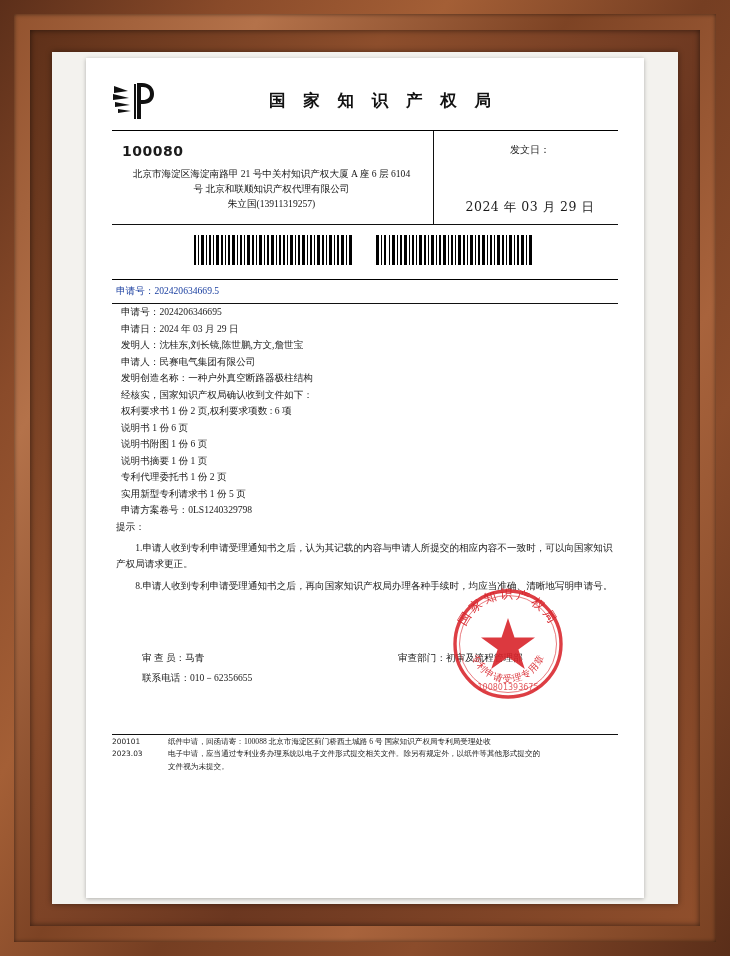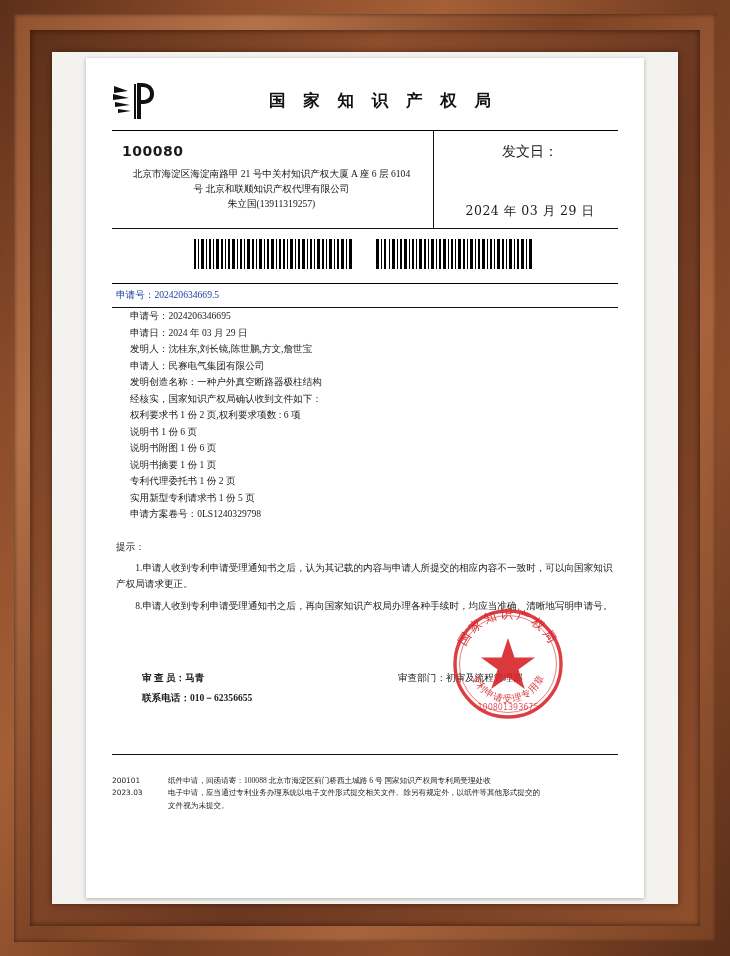--- a/index.html
+++ b/index.html
@@ -112,21 +112,21 @@
     line-height: 1.55;
     color: #151515;
   }
   .addr-right {
     flex: 0 0 168px;
     padding: 10px 4px 8px 12px;
     position: relative;
   }
   .issue-label {
     text-align: center;
-    font-size: 14px;
+    font-size: 10px;
     margin-top: 2px;
   }
   .issue-date {
     text-align: center;
     font-family: "DejaVu Serif", serif;
     font-size: 12.5px;
     margin-top: 42px;
     letter-spacing: .5px;
   }
   .barcodes {
@@ -157,55 +157,55 @@
     font-weight: bold;
     letter-spacing: 5px;
     margin: 14px 0 12px 0;
   }
   .body {
     margin: 0 30px;
     font-size: 9.6px;
     line-height: 1.72;
   }
   .p-indent { text-indent: 2em; }
-  .kv { margin-left: 14px; }
-
-  .notes-title { margin-top: 16px; }
+  .kv { margin-left: 5px; }
+
+  .notes-title { }
   .note {
     text-indent: 2em;
     margin-top: 5px;
     line-height: 1.7;
   }
 
   
   .sig {
     position: relative;
     margin: 54px 30px 0 30px;
     min-height: 64px;
     font-size: 9.6px;
     line-height: 2.1;
   }
-  .sig-left { margin-left: 26px; font-weight: bold; }
+  .sig-left { margin-left: 26px; }
   .sig-right {
     position: absolute;
     left: 282px;
     top: 0;
   }
   .seal {
     position: absolute;
     left: 330px;
     top: -66px;
     width: 124px; height: 124px;
   }
 
   
   .footer {
     margin: 22px 26px 0 26px;
     border-top: 1px solid #111;
-    padding-top: 20px;
+    padding-top: 1px;
     display: flex;
     font-size: 7.6px;
     line-height: 1.65;
     color: #1b1b1b;
   }
   .footer-dates {
     flex: 0 0 56px;
     font-family: "DejaVu Sans", sans-serif;
     font-size: 7.4px;
   }

